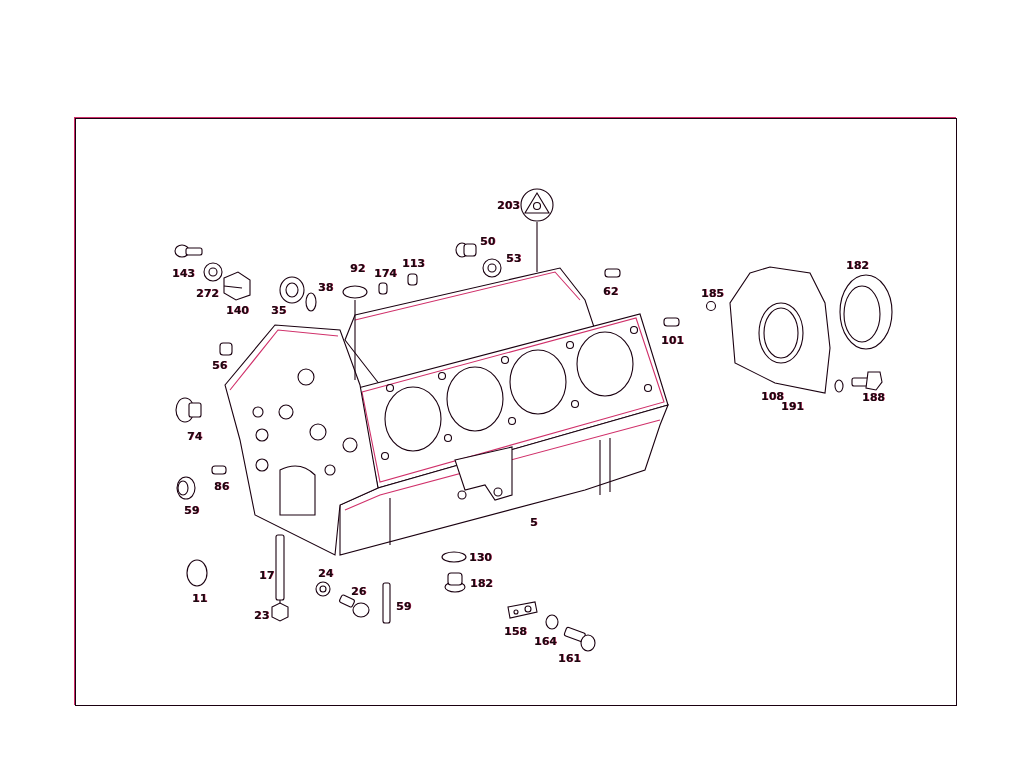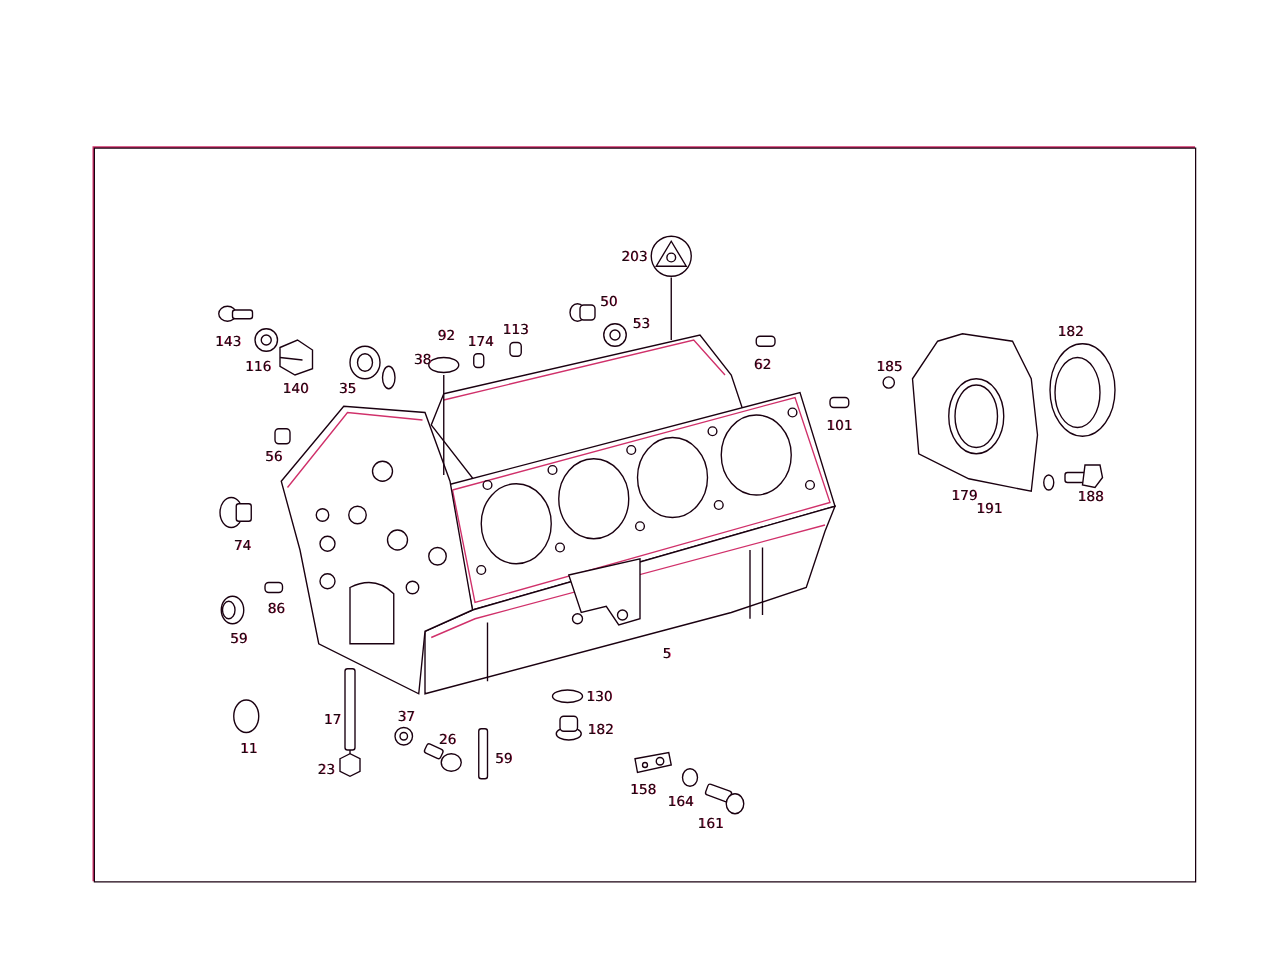--- a/index.html
+++ b/index.html
@@ -1,19 +1,19 @@
 <!DOCTYPE html>
 <html><head>
 <meta charset="utf-8">
 <style>
   html,body{margin:0;padding:0;background:#ffffff;}
   body{width:1024px;height:769px;position:relative;overflow:hidden;font-family:"DejaVu Sans",sans-serif;}
   #frame{position:absolute;left:75px;top:118px;width:880px;height:586px;border:1px solid #1a0010;box-shadow:-1px -1px 0 #d0306a;}
   svg#drawing{position:absolute;left:0;top:0;width:1024px;height:769px;}
-  .lbl{position:absolute;font-size:11px;font-weight:normal;color:#1a0a10;text-shadow:0.5px 0 0 #d0306a;white-space:nowrap;line-height:1;}
+  .lbl{position:absolute;font-size:11px;font-weight:bold;color:#1a0a10;text-shadow:0.5px 0 0 #d0306a;white-space:nowrap;line-height:1;}
   .ln{fill:none;stroke:#1a0010;stroke-width:1.1;}
   .lr{fill:none;stroke:#d0306a;stroke-width:1.1;}
   .fw{fill:#ffffff;stroke:#1a0010;stroke-width:1.1;}
 </style>
 </head>
 <body>
 
 <div id="frame"></div>
 
 <svg id="drawing" viewBox="0 0 1024 769" xmlns="http://www.w3.org/2000/svg">
@@ -191,42 +191,42 @@
   <g>
     <rect class="fw" x="565" y="630" width="20" height="9" rx="2" transform="rotate(20 575 634)"></rect>
     <ellipse class="fw" cx="588" cy="643" rx="7" ry="8"></ellipse>
   </g>
 </svg>
 
 <div class="lbl" style="left:497px;top:200px">203</div>
 <div class="lbl" style="left:480px;top:236px">50</div>
 <div class="lbl" style="left:506px;top:253px">53</div>
 <div class="lbl" style="left:172px;top:268px">143</div>
-<div class="lbl" style="left:196px;top:288px">116</div>
+<div class="lbl" style="left:196px;top:288px">272</div>
 <div class="lbl" style="left:226px;top:305px">140</div>
 <div class="lbl" style="left:271px;top:305px">35</div>
-<div class="lbl" style="left:331px;top:282px">38</div>
+<div class="lbl" style="left:318px;top:282px">38</div>
 <div class="lbl" style="left:350px;top:263px">92</div>
 <div class="lbl" style="left:374px;top:268px">174</div>
 <div class="lbl" style="left:402px;top:258px">113</div>
 <div class="lbl" style="left:603px;top:286px">62</div>
 <div class="lbl" style="left:701px;top:288px">185</div>
 <div class="lbl" style="left:846px;top:260px">182</div>
 <div class="lbl" style="left:661px;top:335px">101</div>
 <div class="lbl" style="left:212px;top:360px">56</div>
-<div class="lbl" style="left:761px;top:391px">179</div>
+<div class="lbl" style="left:761px;top:391px">108</div>
 <div class="lbl" style="left:781px;top:401px">191</div>
 <div class="lbl" style="left:862px;top:392px">188</div>
 <div class="lbl" style="left:187px;top:431px">74</div>
 <div class="lbl" style="left:214px;top:481px">86</div>
 <div class="lbl" style="left:184px;top:505px">59</div>
 <div class="lbl" style="left:530px;top:517px">5</div>
 <div class="lbl" style="left:469px;top:552px">130</div>
 <div class="lbl" style="left:470px;top:578px">182</div>
 <div class="lbl" style="left:259px;top:570px">17</div>
-<div class="lbl" style="left:318px;top:568px">37</div>
+<div class="lbl" style="left:318px;top:568px">24</div>
 <div class="lbl" style="left:351px;top:586px">26</div>
 <div class="lbl" style="left:396px;top:601px">59</div>
 <div class="lbl" style="left:192px;top:593px">11</div>
 <div class="lbl" style="left:254px;top:610px">23</div>
 <div class="lbl" style="left:504px;top:626px">158</div>
 <div class="lbl" style="left:534px;top:636px">164</div>
 <div class="lbl" style="left:558px;top:653px">161</div>
 
 </body></html>

